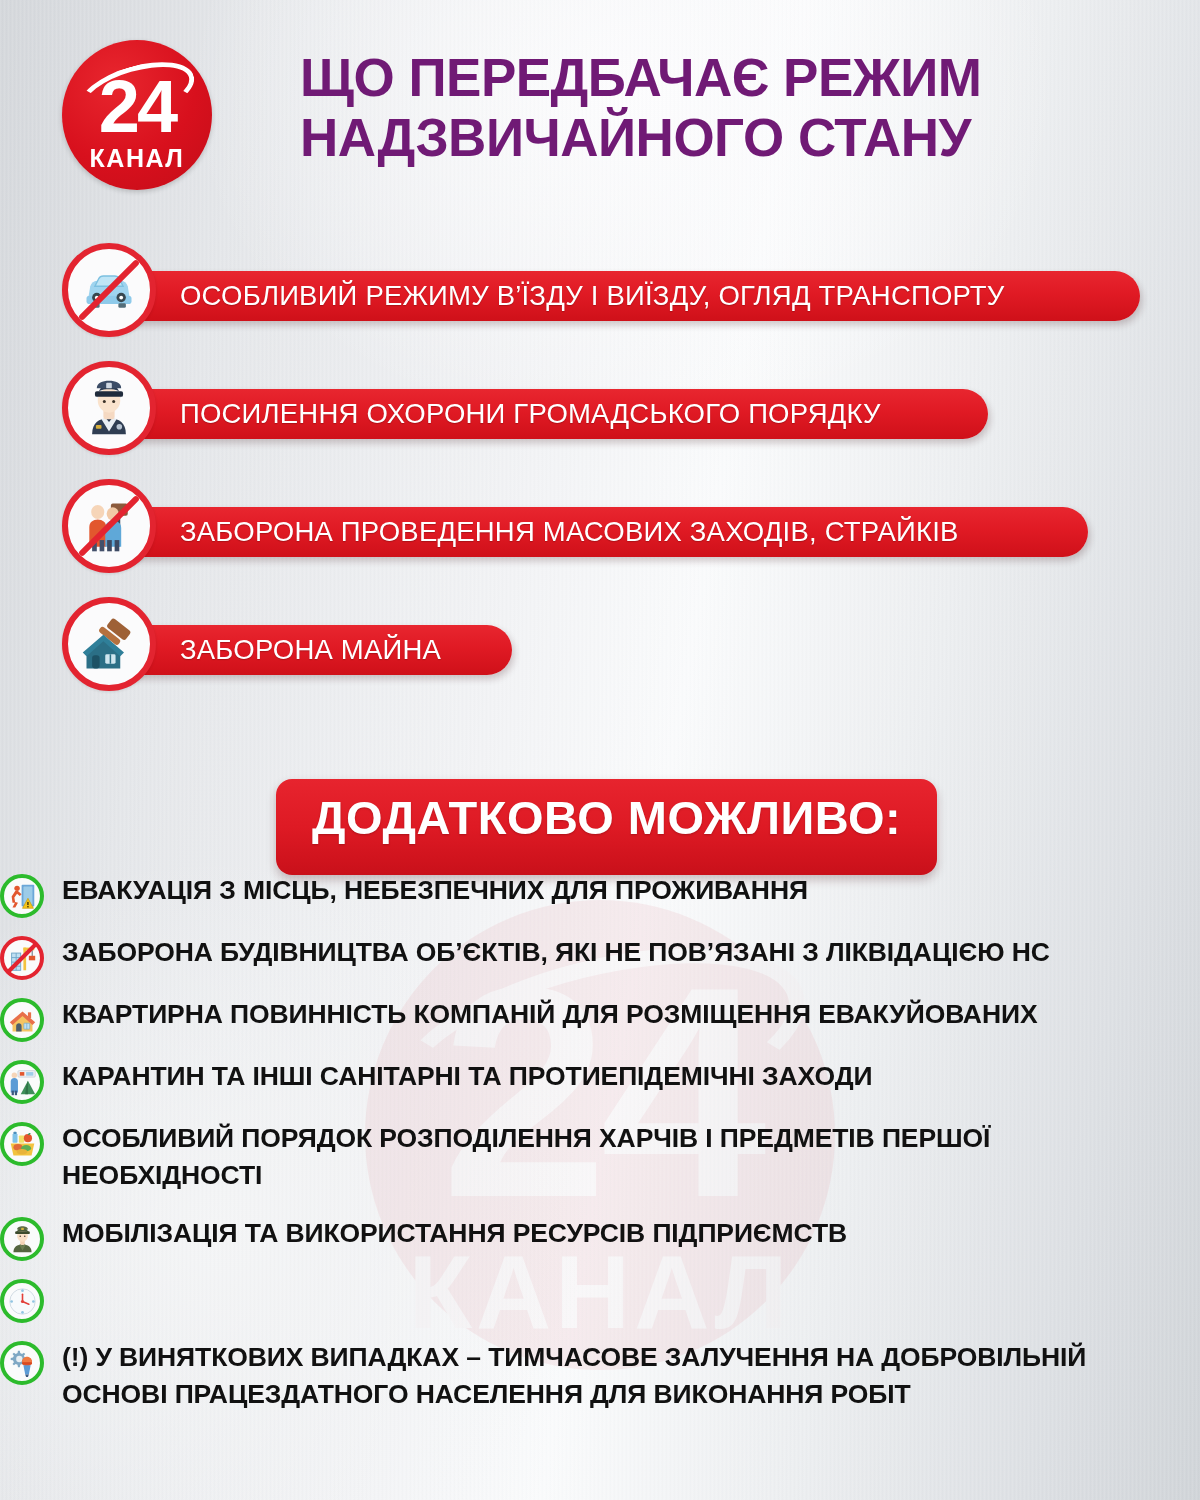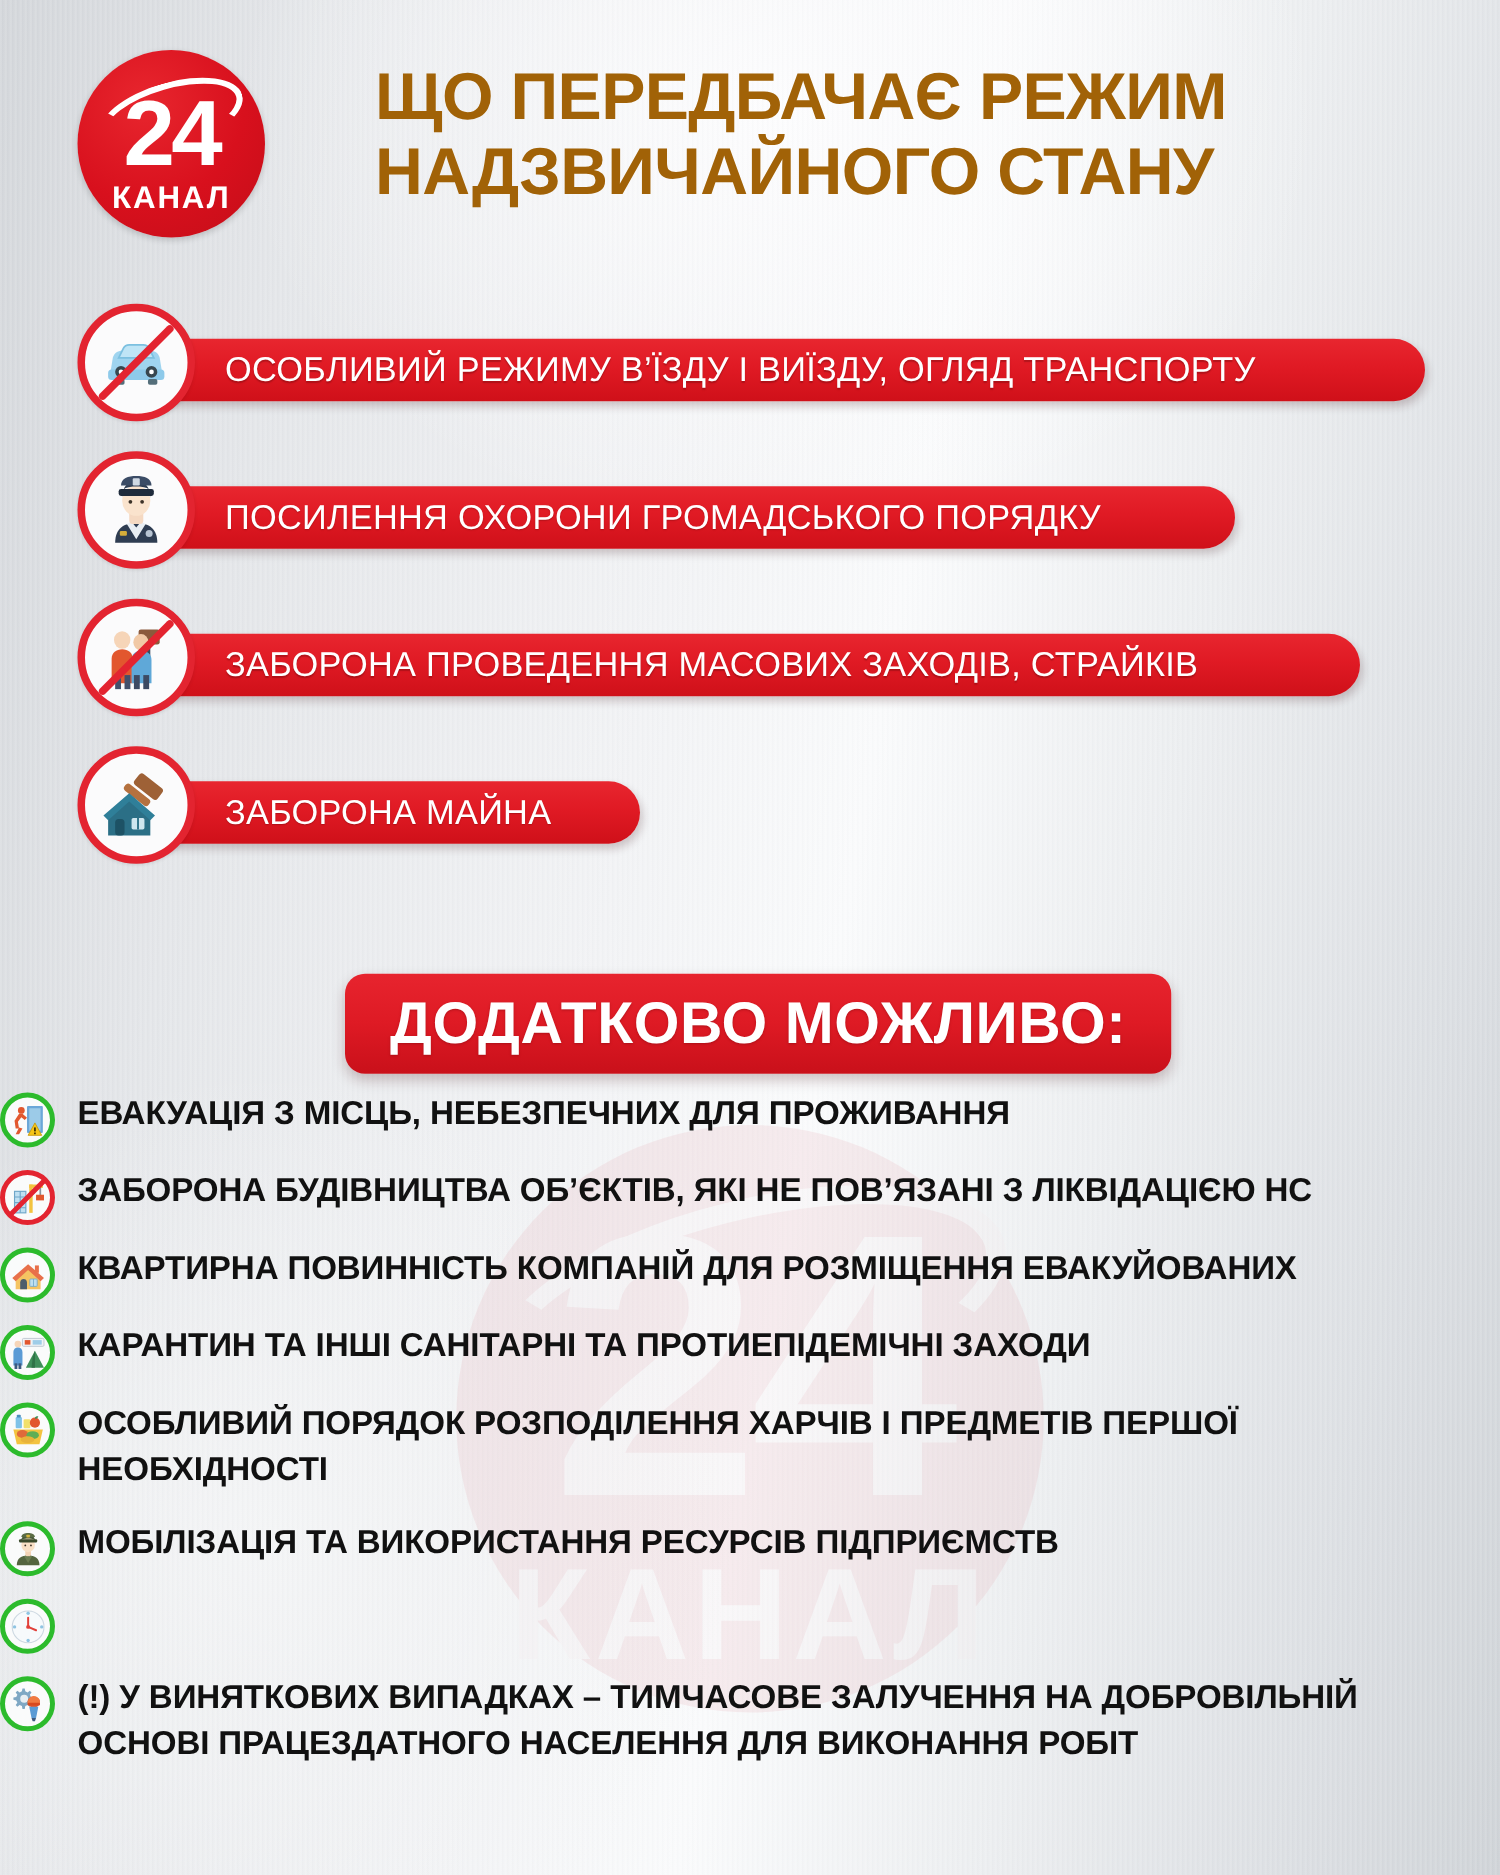--- a/index.html
+++ b/index.html
@@ -124,21 +124,21 @@
     line-height: 1;
   }
 
   .title {
     position: absolute;
     left: 300px; top: 48px;
     width: 800px;
     font-size: 53px;
     font-weight: 900;
     line-height: 1.14;
-    color: #a16207;
+    color: #701a75;
     letter-spacing: -0.5px;
   }
   .title-line { display: block; }
 
   
   .banners { position: absolute; left: 0; top: 243px; width: 1200px; }
   .banner-row {
     position: relative;
     height: 118px;
     display: flex;
@@ -194,21 +194,21 @@
     position: absolute; inset: 0;
     display: flex; align-items: center; justify-content: center;
     z-index: 2;
   }
   .badge-art svg { width: 60px; height: 60px; display: block; }
 
   
   .section-pill {
     position: absolute;
     left: 276px; top: 779px;
-    padding: 15px 36px 18px;
+    padding: 15px 36px 34px;
     border-radius: 16px;
     background: linear-gradient(180deg, #e7242e 0%, #de1a24 50%, #c9101a 100%);
     box-shadow: 0 5px 10px rgba(70,20,25,.25);
   }
   .section-pill-text {
     color: #fff;
     font-weight: 900;
     font-size: 47px;
     letter-spacing: 0.5px;
     line-height: 1;

